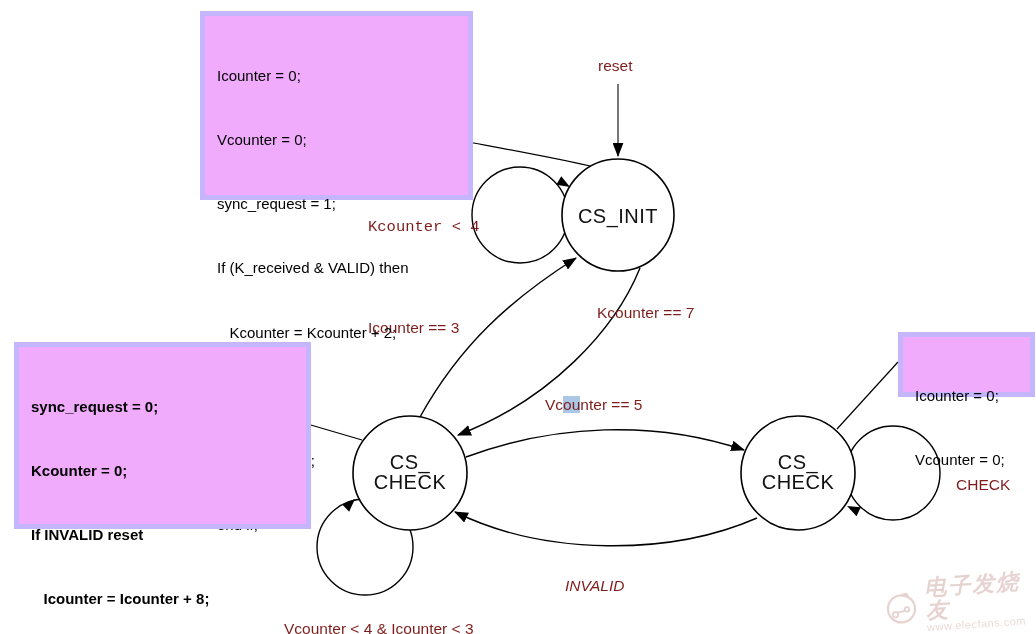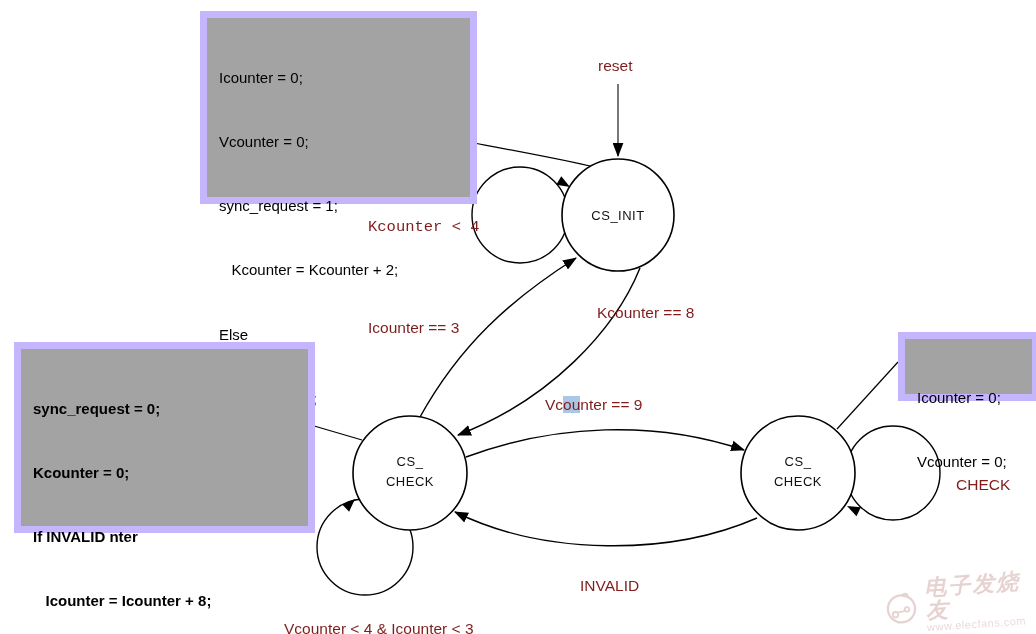--- a/index.html
+++ b/index.html
@@ -9,31 +9,31 @@
   }
   svg.layer { position:absolute; left:0; top:0; }
   .loop  { fill:none; stroke:#000; stroke-width:1.4; }
   .state { fill:#ffffff; stroke:#000; stroke-width:1.6; }
   .tr    { fill:none; stroke:#000; stroke-width:1.4; }
   .conn  { fill:none; stroke:#000; stroke-width:1.2; }
   .reset-line { fill:none; stroke:#555; stroke-width:1.6; }
   .ah    { fill:#000; stroke:none; }
 
   .note {
-    position:absolute; border:7px solid #c4b5fd; background:#a3a3a3;
+    position:absolute; border:5px solid #c4b5fd; background:#f0abfc;
     font-size:15px; line-height:21.4px; padding:6px 12px;
     white-space:pre; color:#000;
   }
   .note div { white-space:pre; }
 
   .lbl {
     position:absolute; font-size:15.5px; color:#7f1d1d; white-space:pre;
   }
   .state-lbl {
-    position:absolute; font-size:13px; line-height:20px; color:#111;
+    position:absolute; font-size:20px; line-height:20px; color:#111;
     text-align:center; width:120px; letter-spacing:0.5px;
   }
   .hl { background:#aac7e6; }
 
   .watermark {
     position:absolute; left:884px; top:574px; width:150px;
     display:flex; align-items:center; gap:7px;
     transform:rotate(-4deg); opacity:0.5; pointer-events:none;
   }
   .wm-texts { display:flex; flex-direction:column; line-height:1.05; }
@@ -82,40 +82,41 @@
     <div>CHECK</div>
   </div>
   <div class="state-lbl" style="left:738px; top:452px;">
     <div>CS_</div>
     <div>CHECK</div>
   </div>
 
   <div class="lbl" style="left:598px; top:57px;">reset</div>
   <div class="lbl" style="left:368px; top:218px;font-family:Liberation Mono, monospace;">Kcounter &lt; 4</div>
   <div class="lbl" style="left:368px; top:319px;">Icounter == 3</div>
-  <div class="lbl" style="left:597px; top:304px;">Kcounter == 8</div>
-  <div class="lbl" style="left:545px; top:396px;"><span>Vc</span><span class="hl">ou</span><span>nter == 9</span></div>
+  <div class="lbl" style="left:597px; top:304px;">Kcounter == 7</div>
+  <div class="lbl" style="left:545px; top:396px;"><span>Vc</span><span class="hl">ou</span><span>nter == 5</span></div>
   <div class="lbl" style="left:956px; top:476px;">CHECK</div>
-  <div class="lbl" style="left:580px; top:577px;">INVALID</div>
+  <div class="lbl" style="left:565px; top:577px;font-style:italic;">INVALID</div>
   <div class="lbl" style="left:240px; top:620px;margin-left:44px;">Vcounter &lt; 4 &amp; Icounter &lt; 3</div>
 
   <div class="note" style="left:200px; top:11px; width:239px; height:167px;">
     <div>Icounter = 0;</div>
     <div>Vcounter = 0;</div>
     <div>sync_request = 1;</div>
+    <div>If (K_received &amp; VALID) then</div>
     <div>   Kcounter = Kcounter + 2;</div>
     <div>Else</div>
     <div>  Kcounter = 0;</div>
     <div>end if;</div>
   </div>
 
   <div class="note" style="left:14px; top:342px; width:263px; height:165px;font-weight:bold;">
     <div>sync_request = 0;</div>
     <div>Kcounter = 0;</div>
-    <div>If INVALID nter</div>
+    <div>If INVALID reset</div>
     <div>   Icounter = Icounter + 8;</div>
     
     
     
     
   </div>
 
   <div class="note" style="left:898px; top:332px; width:103px; height:44px; padding-top:5px;">
     <div>Icounter = 0;</div>
     <div>Vcounter = 0;</div>

